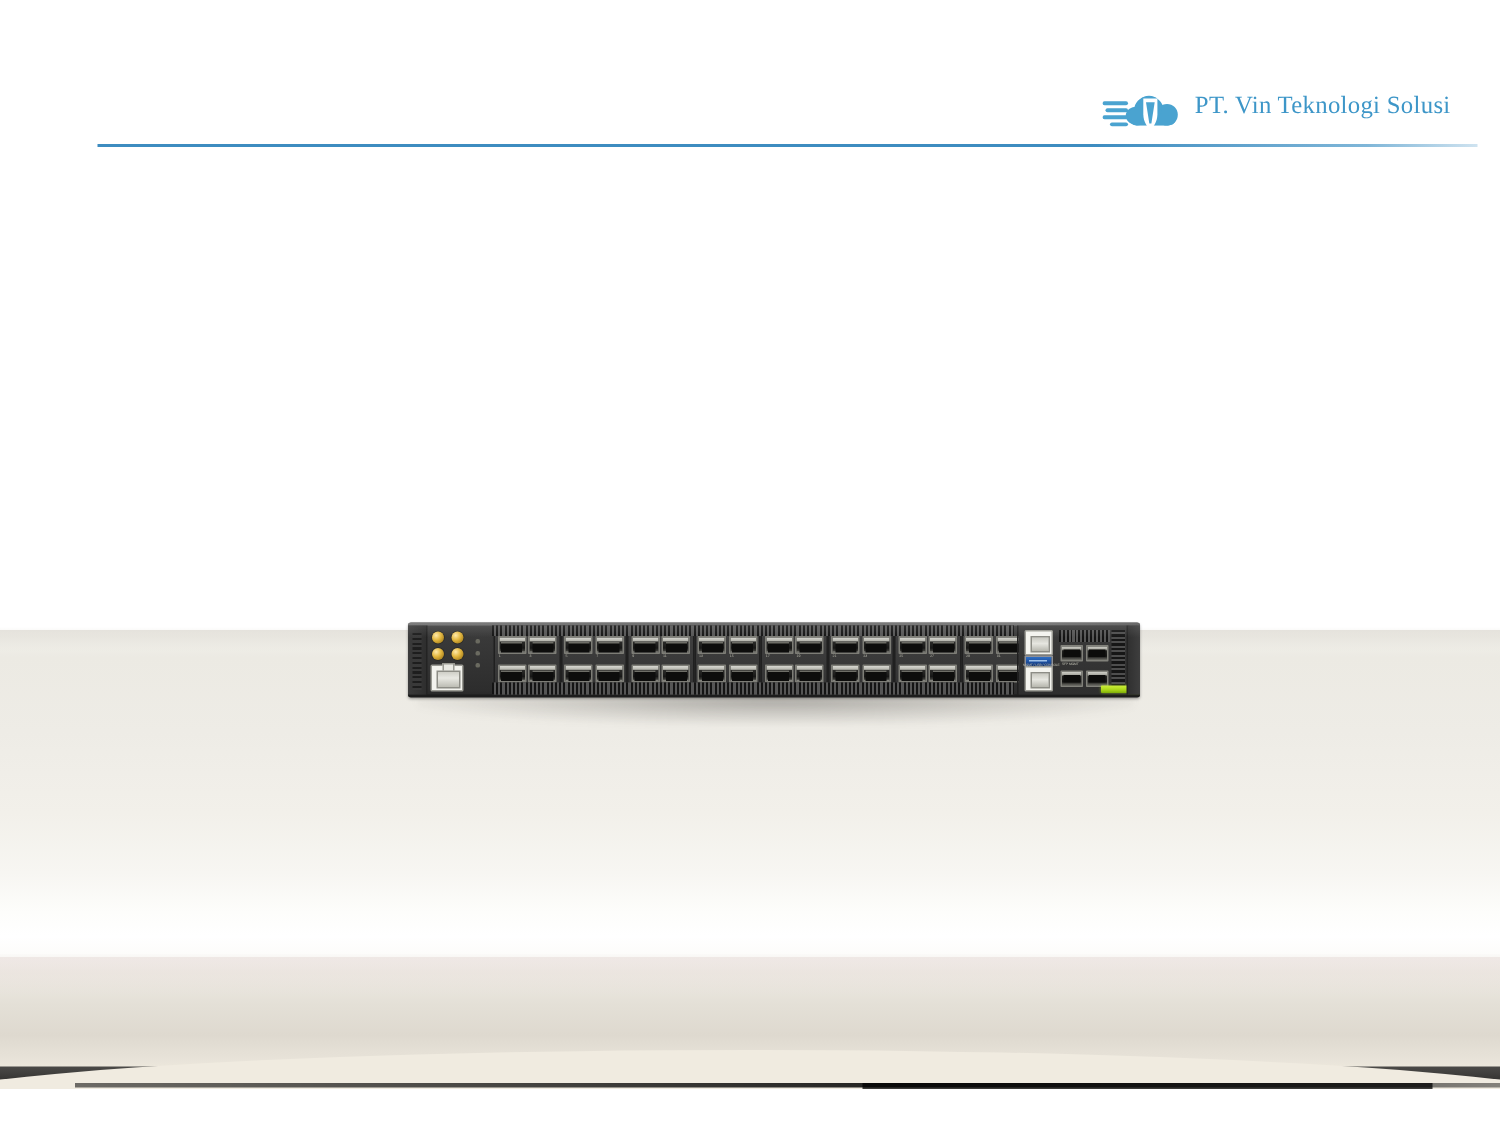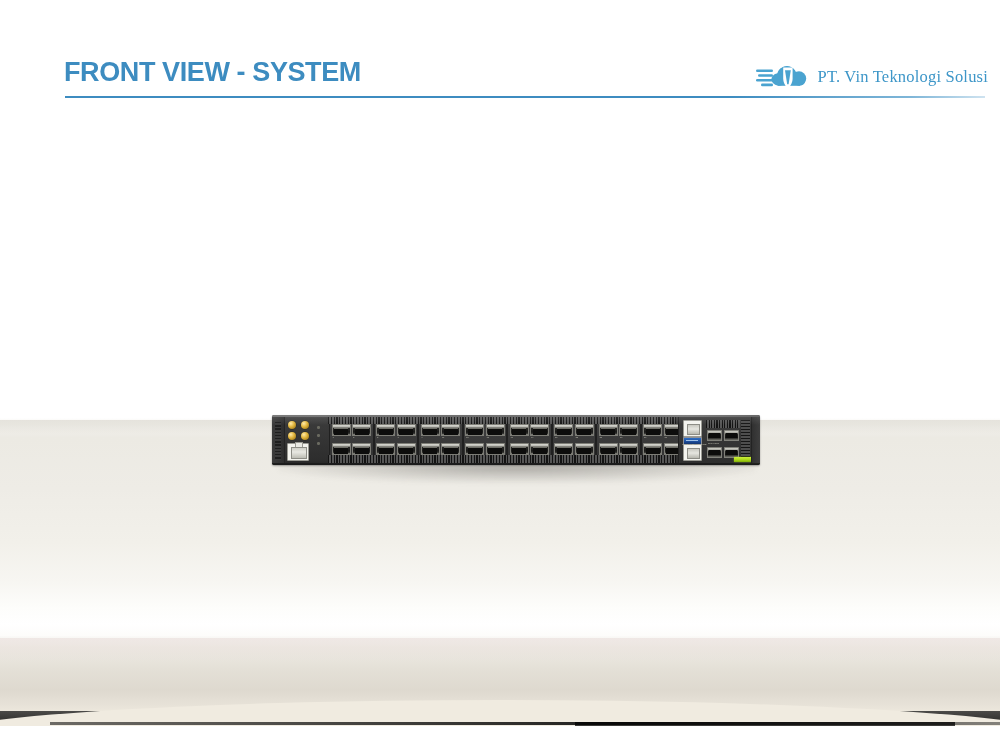--- a/index.html
+++ b/index.html
@@ -137,25 +137,24 @@
     left: 65px;
     top: 96px;
     width: 920px;
     height: 2px;
     background: linear-gradient(to right, #3d8cc0 0%, #3d8cc0 72%, #7fb6d8 92%, #cfe3f0 100%);
   }
 
   
   .logo {
     position: absolute;
-    right: 12px;
+    right: 33px;
     top: 60px;
     height: 34px;
     display: flex;
-    align-items: center;
     gap: 0;
   }
   .logo-mark {
     position: relative;
     width: 62px;
     height: 30px;
     flex: none;
   }
   .logo-text {
     font-family: "Liberation Serif", serif;
@@ -490,21 +489,20 @@
     <div class="band-floor"></div>
     <div class="band-floor-tint"></div>
     <div class="band-dark"></div>
     <div class="band-dark-curve"></div>
     <div class="band-dark-lip"></div>
     <div class="band-dark-lip2"></div>
     <div class="band-foot"></div>
   </div>
 
   <div class="header">
-    <div class="page-title">FRONT VIEW - SYSTEM</div>
     <div class="title-rule"></div>
 
     <div class="logo">
       <div class="logo-mark">
         <svg width="62" height="30" viewBox="0 0 62 30" xmlns="http://www.w3.org/2000/svg">
 
           <g fill="#4aa3d0">
             <rect x="0" y="7.5" width="17" height="2.6" rx="1.3"></rect>
             <rect x="2" y="12.2" width="15" height="2.6" rx="1.3"></rect>
             <rect x="0" y="16.9" width="17" height="2.6" rx="1.3"></rect>

